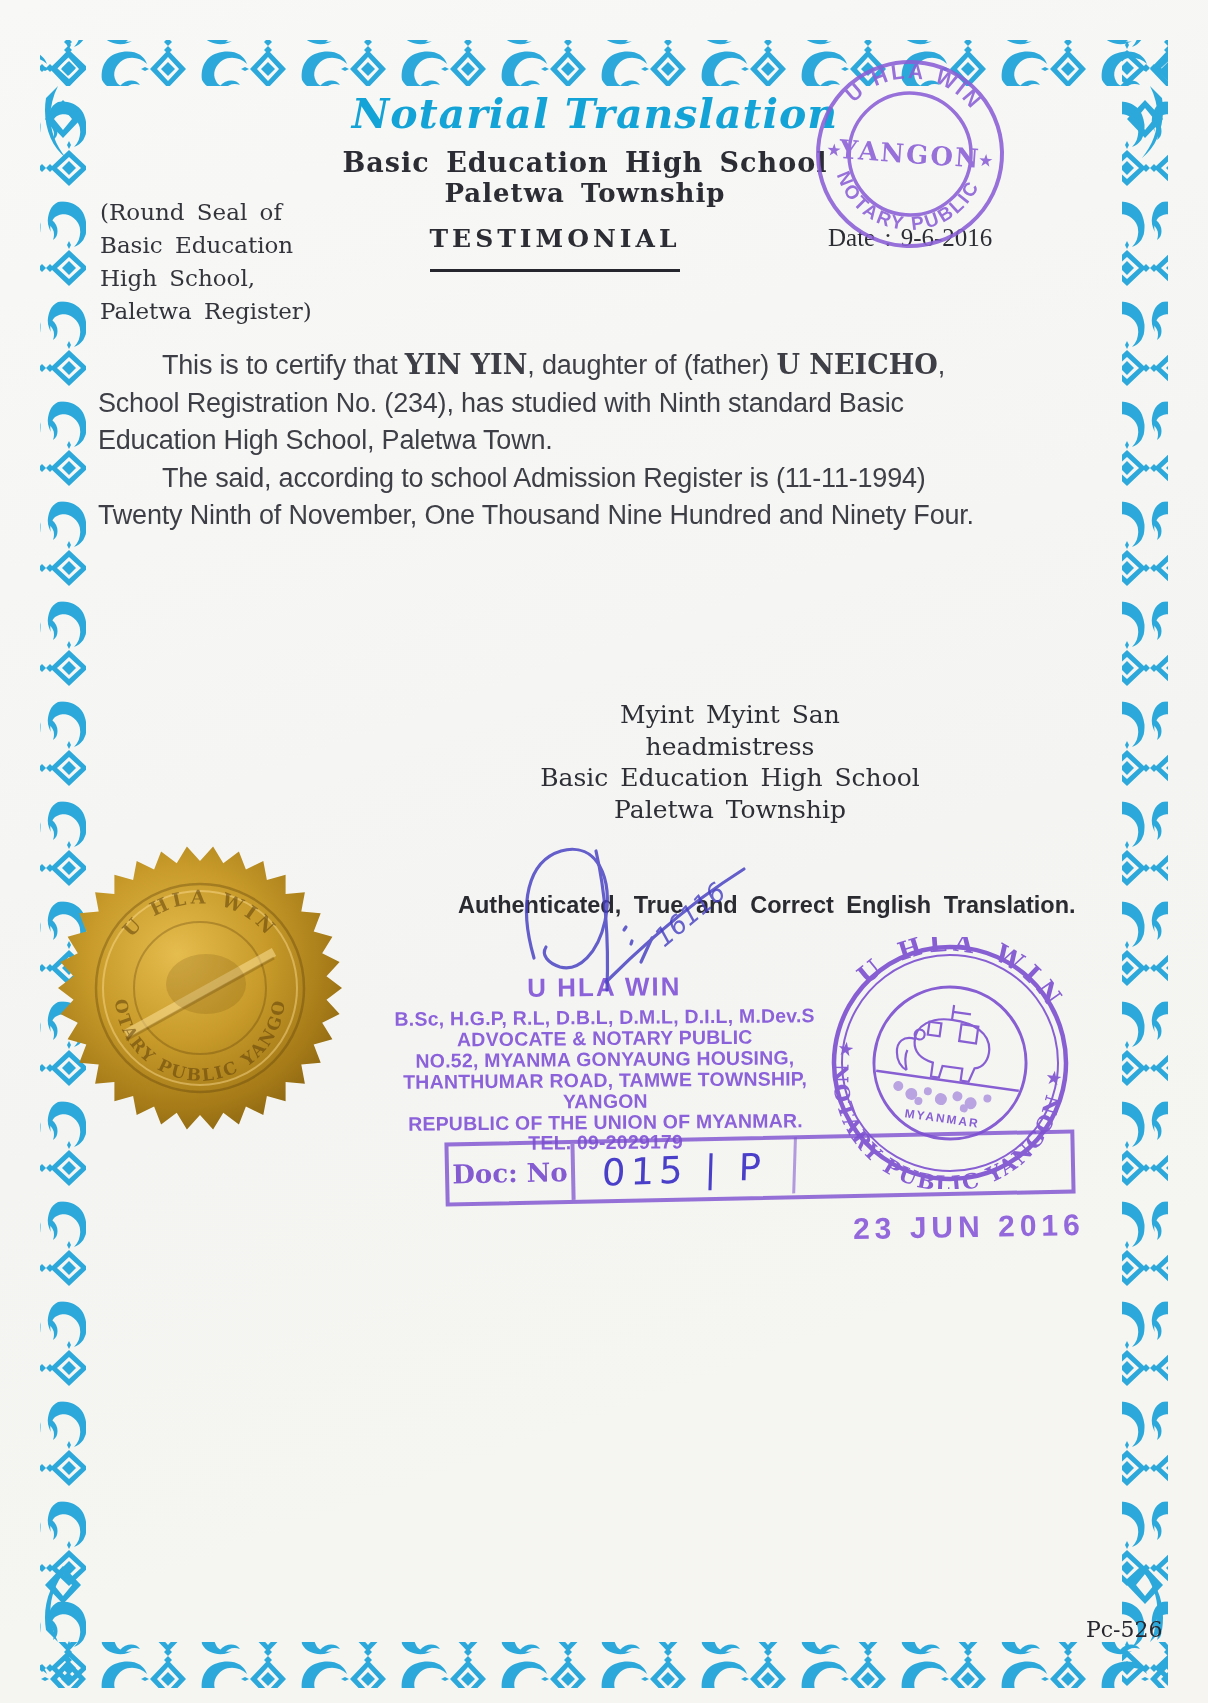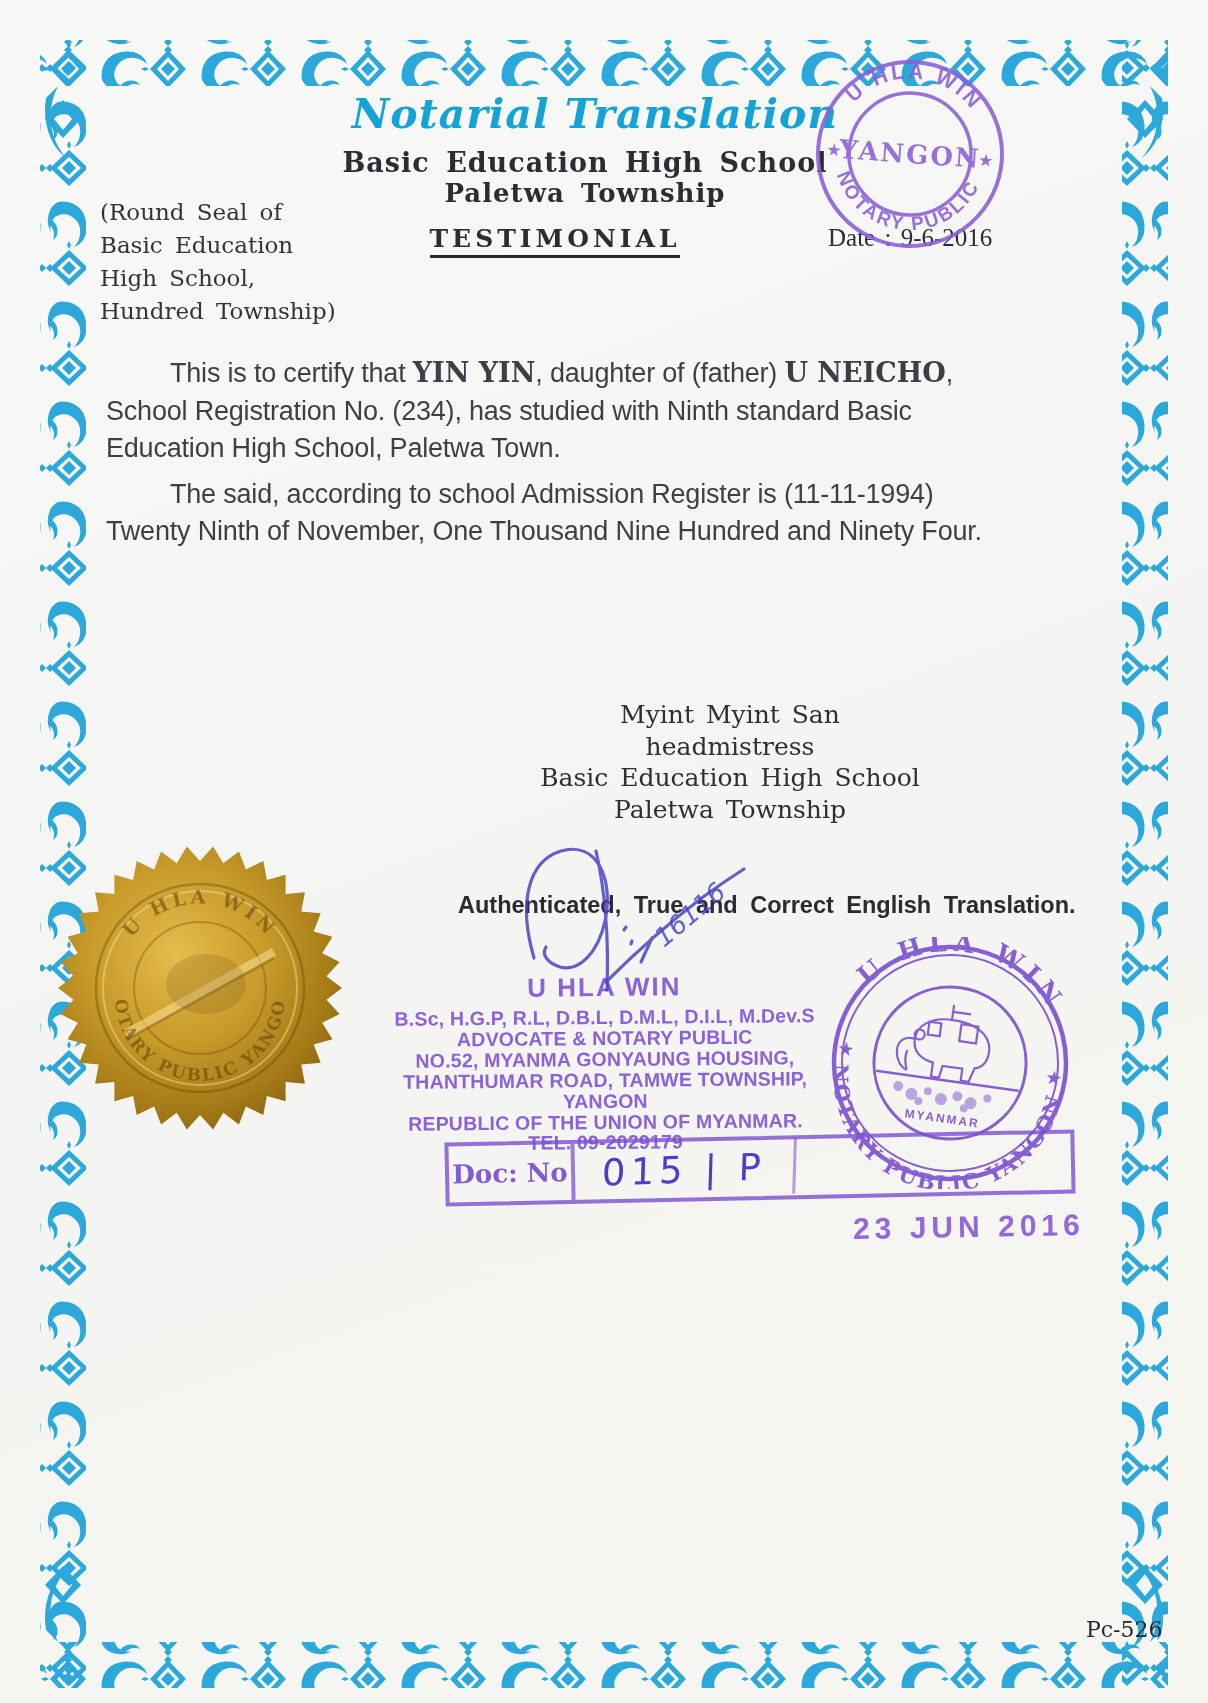--- a/index.html
+++ b/index.html
@@ -12,26 +12,26 @@
   
   .border-svg{left:0;top:0;z-index:1;}
   
   .title{left:0;top:90px;width:1190px;text-align:center;z-index:2;
     font-family:"DejaVu Serif",serif;font-style:italic;font-weight:700;
     font-size:41px;color:#14A3D6;letter-spacing:1px;}
   .school1{left:0;top:147px;width:1170px;text-align:center;font-weight:700;font-size:27px;letter-spacing:1px;word-spacing:6px;z-index:2;}
   .school2{left:0;top:178px;width:1170px;text-align:center;font-weight:700;font-size:26px;letter-spacing:1px;word-spacing:6px;z-index:2;}
   .testimonial-wrap{left:0;top:224px;width:1110px;text-align:center;z-index:2;}
   .testimonial{display:inline-block;font-weight:700;font-size:25px;letter-spacing:4px;
-    border-bottom:3px solid #26262e;padding-bottom:2px;}
+    border-bottom:3px solid #26262e;padding-bottom:16px;}
   .seal-note{left:100px;top:196px;font-size:23px;line-height:33px;word-spacing:5px;z-index:2;color:#33333b;}
   .date-line{left:828px;top:224px;font-size:25px;word-spacing:3px;z-index:2;font-family:Liberation Serif, serif;}
   
   .body-text{left:98px;top:346px;width:918px;z-index:2;}
-  .body-para{margin:8px;text-indent:64px;font-family:"Liberation Sans",sans-serif;
+  .body-para{margin:0;text-indent:64px;font-family:"Liberation Sans",sans-serif;
     font-size:27px;line-height:37.5px;color:#3E3E47;letter-spacing:-0.2px;}
   .bold-name{font-family:"DejaVu Serif",serif;font-weight:700;letter-spacing:0;}
   .sd-block{left:430px;top:699px;width:600px;text-align:center;font-size:25px;line-height:31.5px;word-spacing:4px;color:#2E2E36;z-index:2;}
   .auth-line{left:458px;top:892px;font-family:"Liberation Sans",sans-serif;font-weight:700;
     font-size:23.5px;word-spacing:6px;color:#2A2A31;z-index:2;}
   
   .notary-block{left:365px;top:972px;width:480px;text-align:center;z-index:3;
     font-family:"Liberation Sans",sans-serif;color:#8456D8;transform:rotate(-0.5deg);}
   .notary-name{font-weight:700;font-size:26px;letter-spacing:2px;margin-bottom:4px;opacity:.92;}
   .notary-lines div{font-weight:700;font-size:19.5px;line-height:20.9px;letter-spacing:.2px;opacity:.92;}
@@ -99,21 +99,21 @@
   <div class="abs title">Notarial Translation</div>
   <div class="abs school1">Basic Education High School</div>
   <div class="abs school2">Paletwa Township</div>
   <div class="abs testimonial-wrap">
     <span class="testimonial">TESTIMONIAL</span>
   </div>
   <div class="abs seal-note">
       <div>(Round Seal of</div>
       <div>Basic Education</div>
       <div>High School,</div>
-      <div>Hundred Township)</div>
+      <div>Paletwa Register)</div>
     </div>
   <div class="abs date-line">Date : 9-6-2016</div>
 
   <svg class="abs stamp-top" width="196" height="196" viewBox="0 0 196 196">
     <defs>
       <path id="tArcTop" d="M 6.9 85.1 A 92 92 0 0 1 189.1 85.1" transform="translate(0,0) scale(0.826) translate(20.6,20.6)"></path>
       <path id="tArcTopReal" d="M 22.8 87.4 A 76 76 0 0 1 173.2 87.4"></path>
       <path id="tArcBotReal" d="M 22 98 A 76 76 0 0 0 174 98"></path>
     </defs>
     <g stroke="#8A5FD6" fill="none" transform="rotate(4 98 98)">

